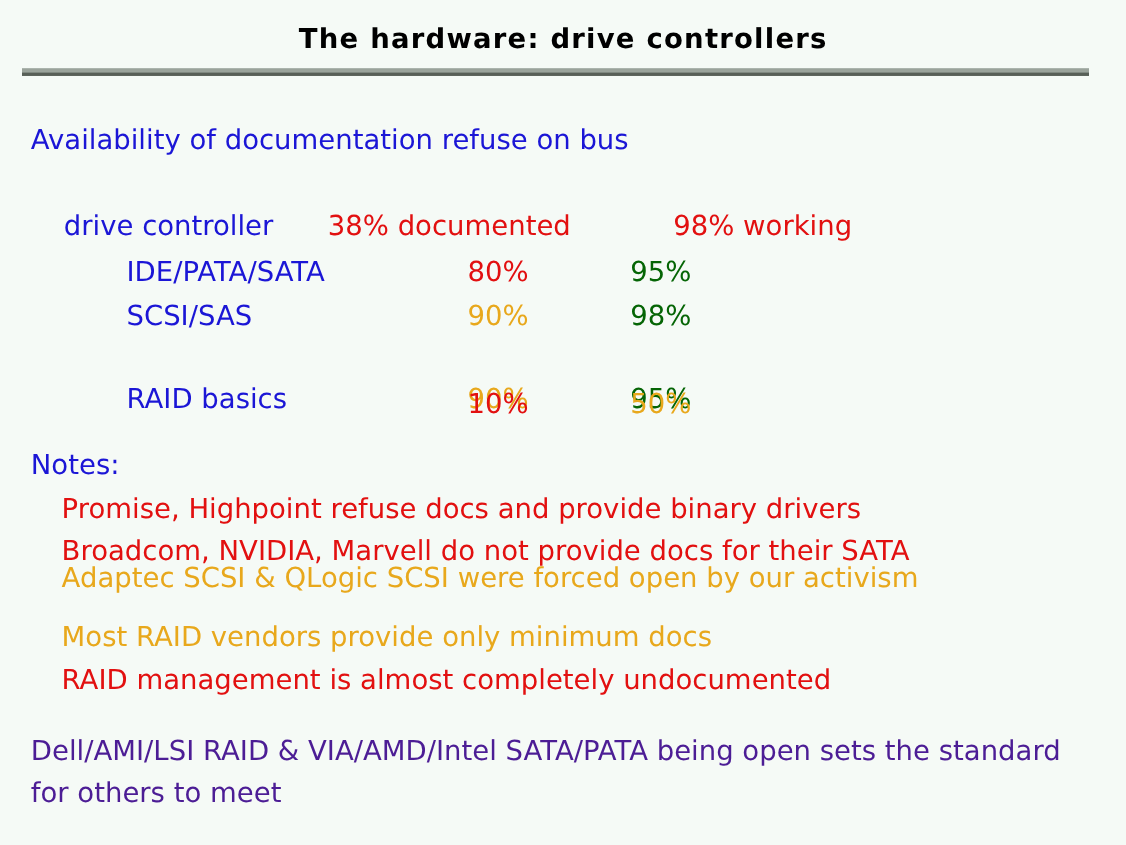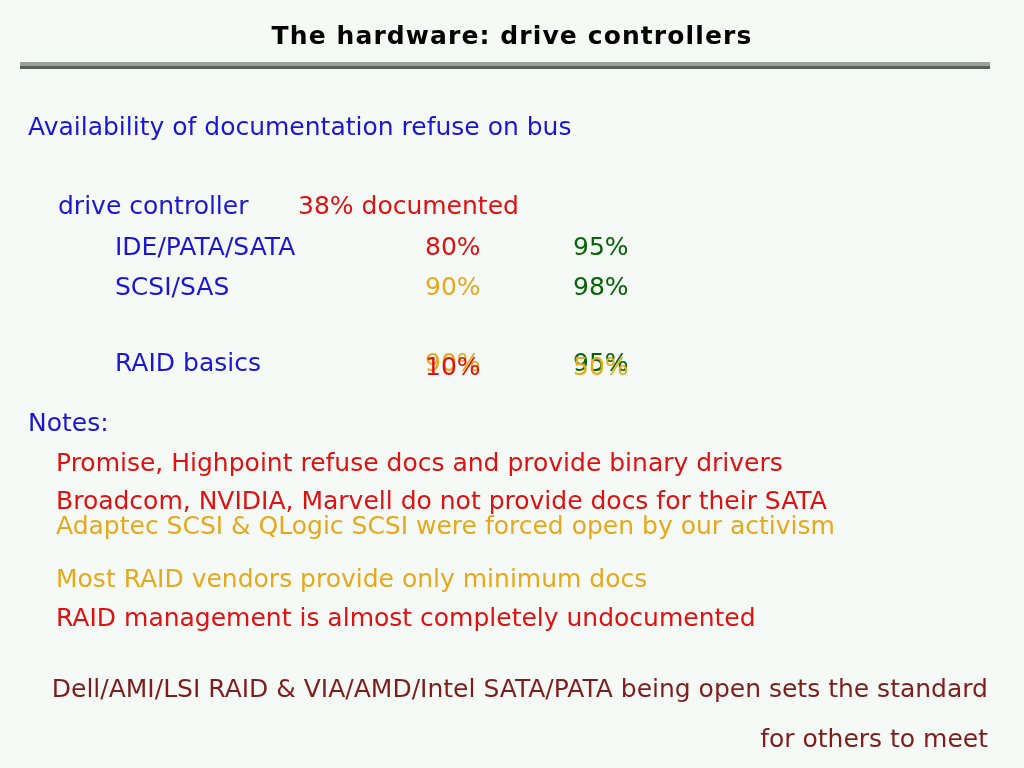--- a/index.html
+++ b/index.html
@@ -100,40 +100,40 @@
   }
 
   
   .closing {
     position: absolute;
     left: 28px;
     top: 664px;
     width: 960px;
     font-family: "DejaVu Sans", sans-serif;
     font-size: 25px;
-    line-height: 50px;
-    color: #7f1d1d;
-    text-align: right;
+    line-height: 38px;
+    color: #4c1d95;
   }
 </style>
 </head>
 <body>
 
 <div class="slide">
 
   <div class="title-block">
     <div class="slide-title">The hardware: drive controllers</div>
   </div>
   <div class="title-rule"></div>
 
   <div class="t blue lead">Availability of documentation refuse on bus</div>
 
   <div class="row table-head">
     <span class="cell blue col-name">drive controller</span>
     <span class="cell red col-doc">38% documented</span>
+    <span class="cell red col-work">98% working</span>
   </div>
 
   <div class="row" style="top:234px;">
     <span class="cell blue col-name-indent">IDE/PATA/SATA</span>
     <span class="cell red col-doc-n">80%</span>
     <span class="cell green col-work-n">95%</span>
   </div>
 
   <div class="row" style="top:274px;">
     <span class="cell blue col-name-indent">SCSI/SAS</span>

